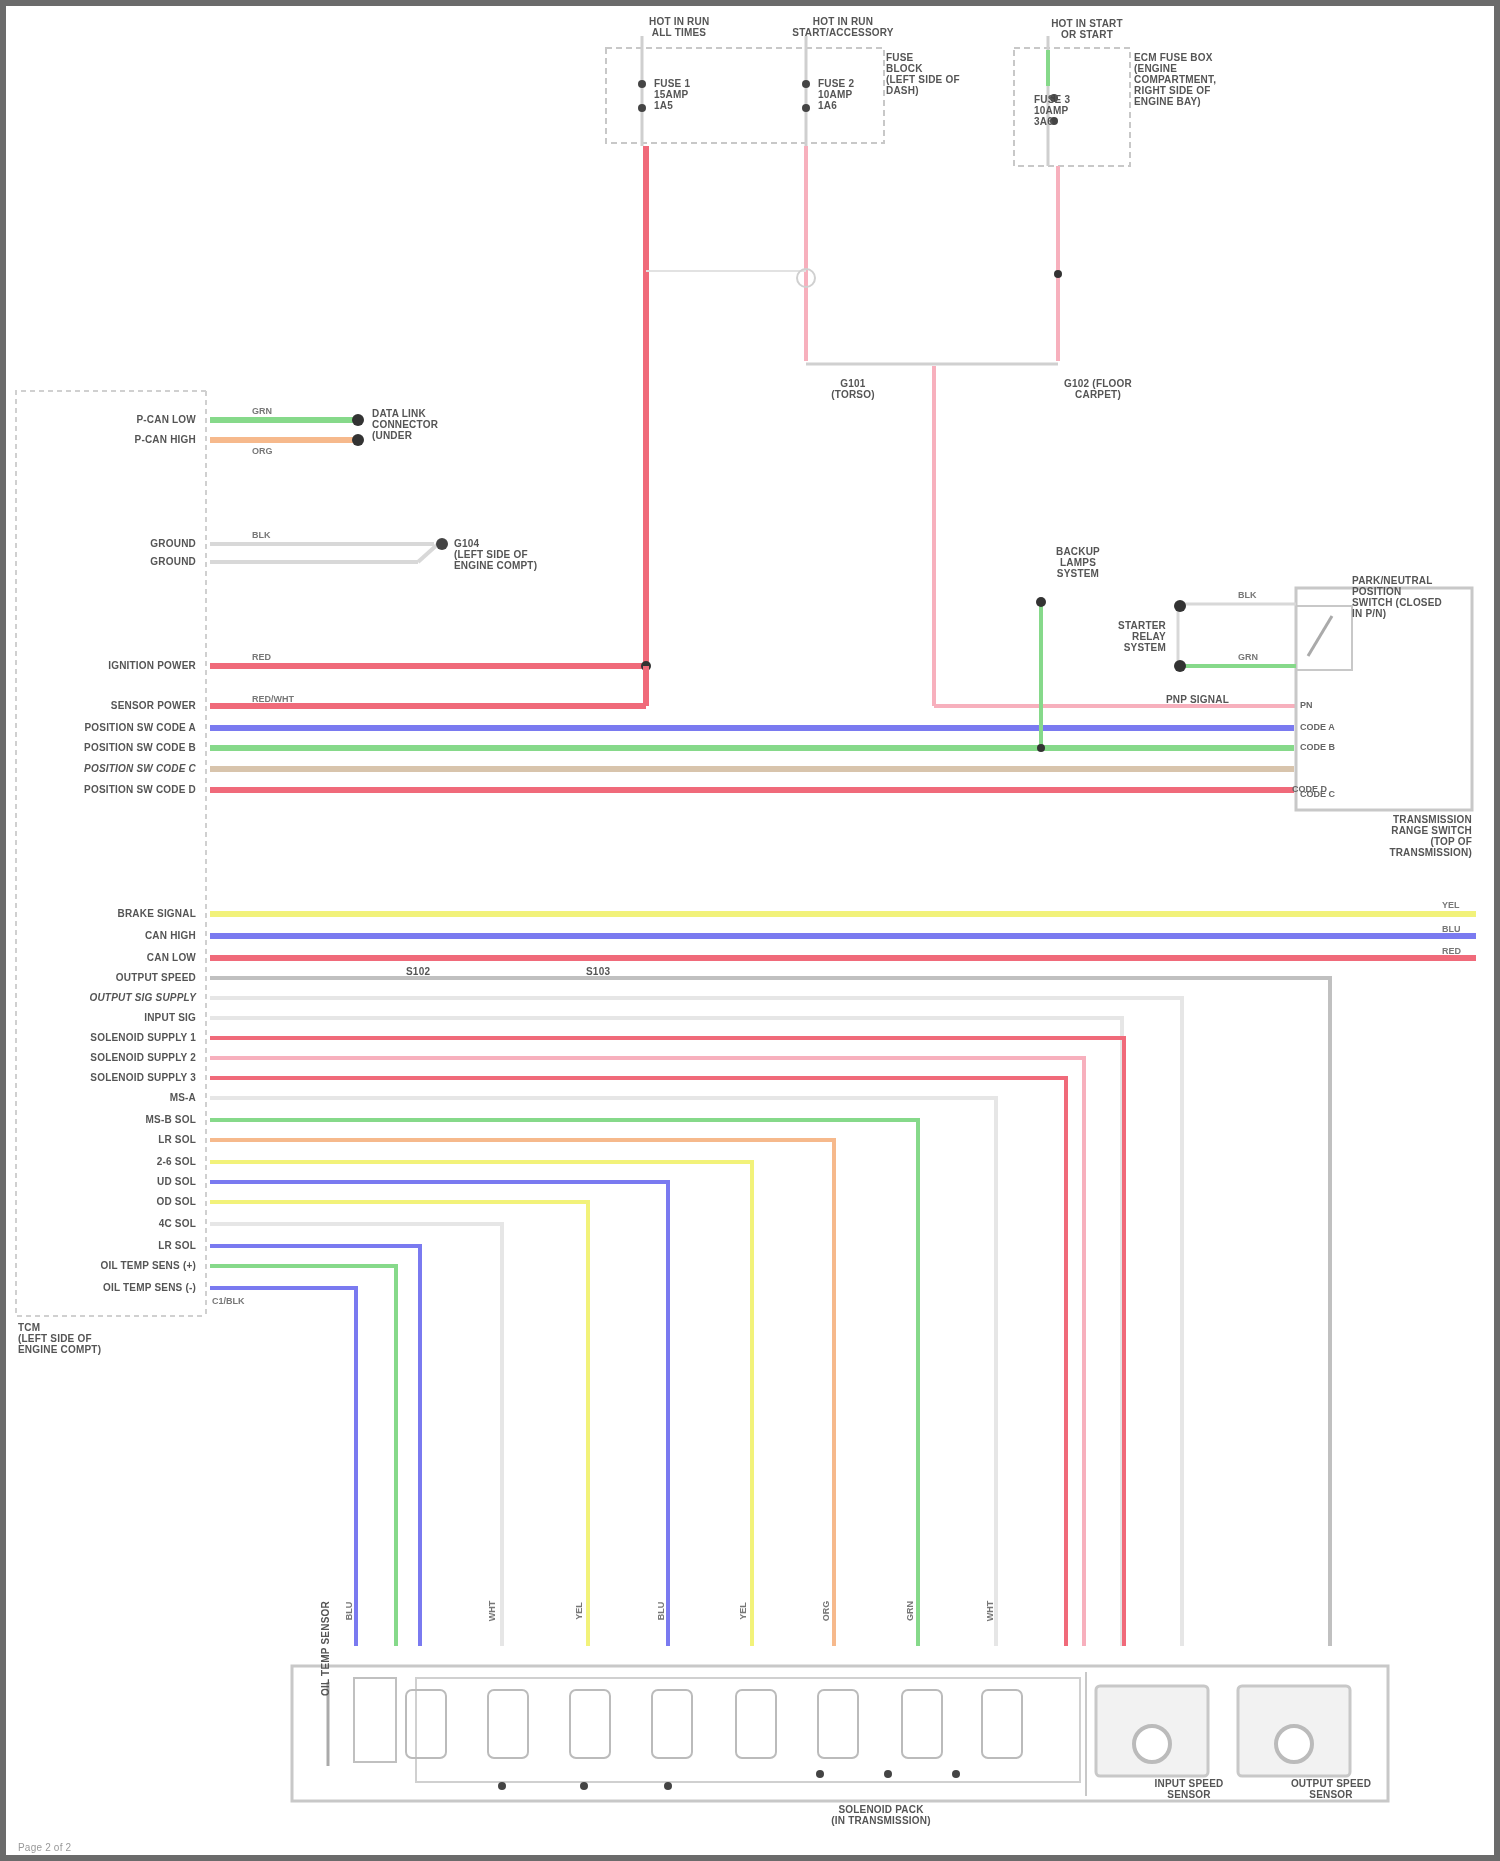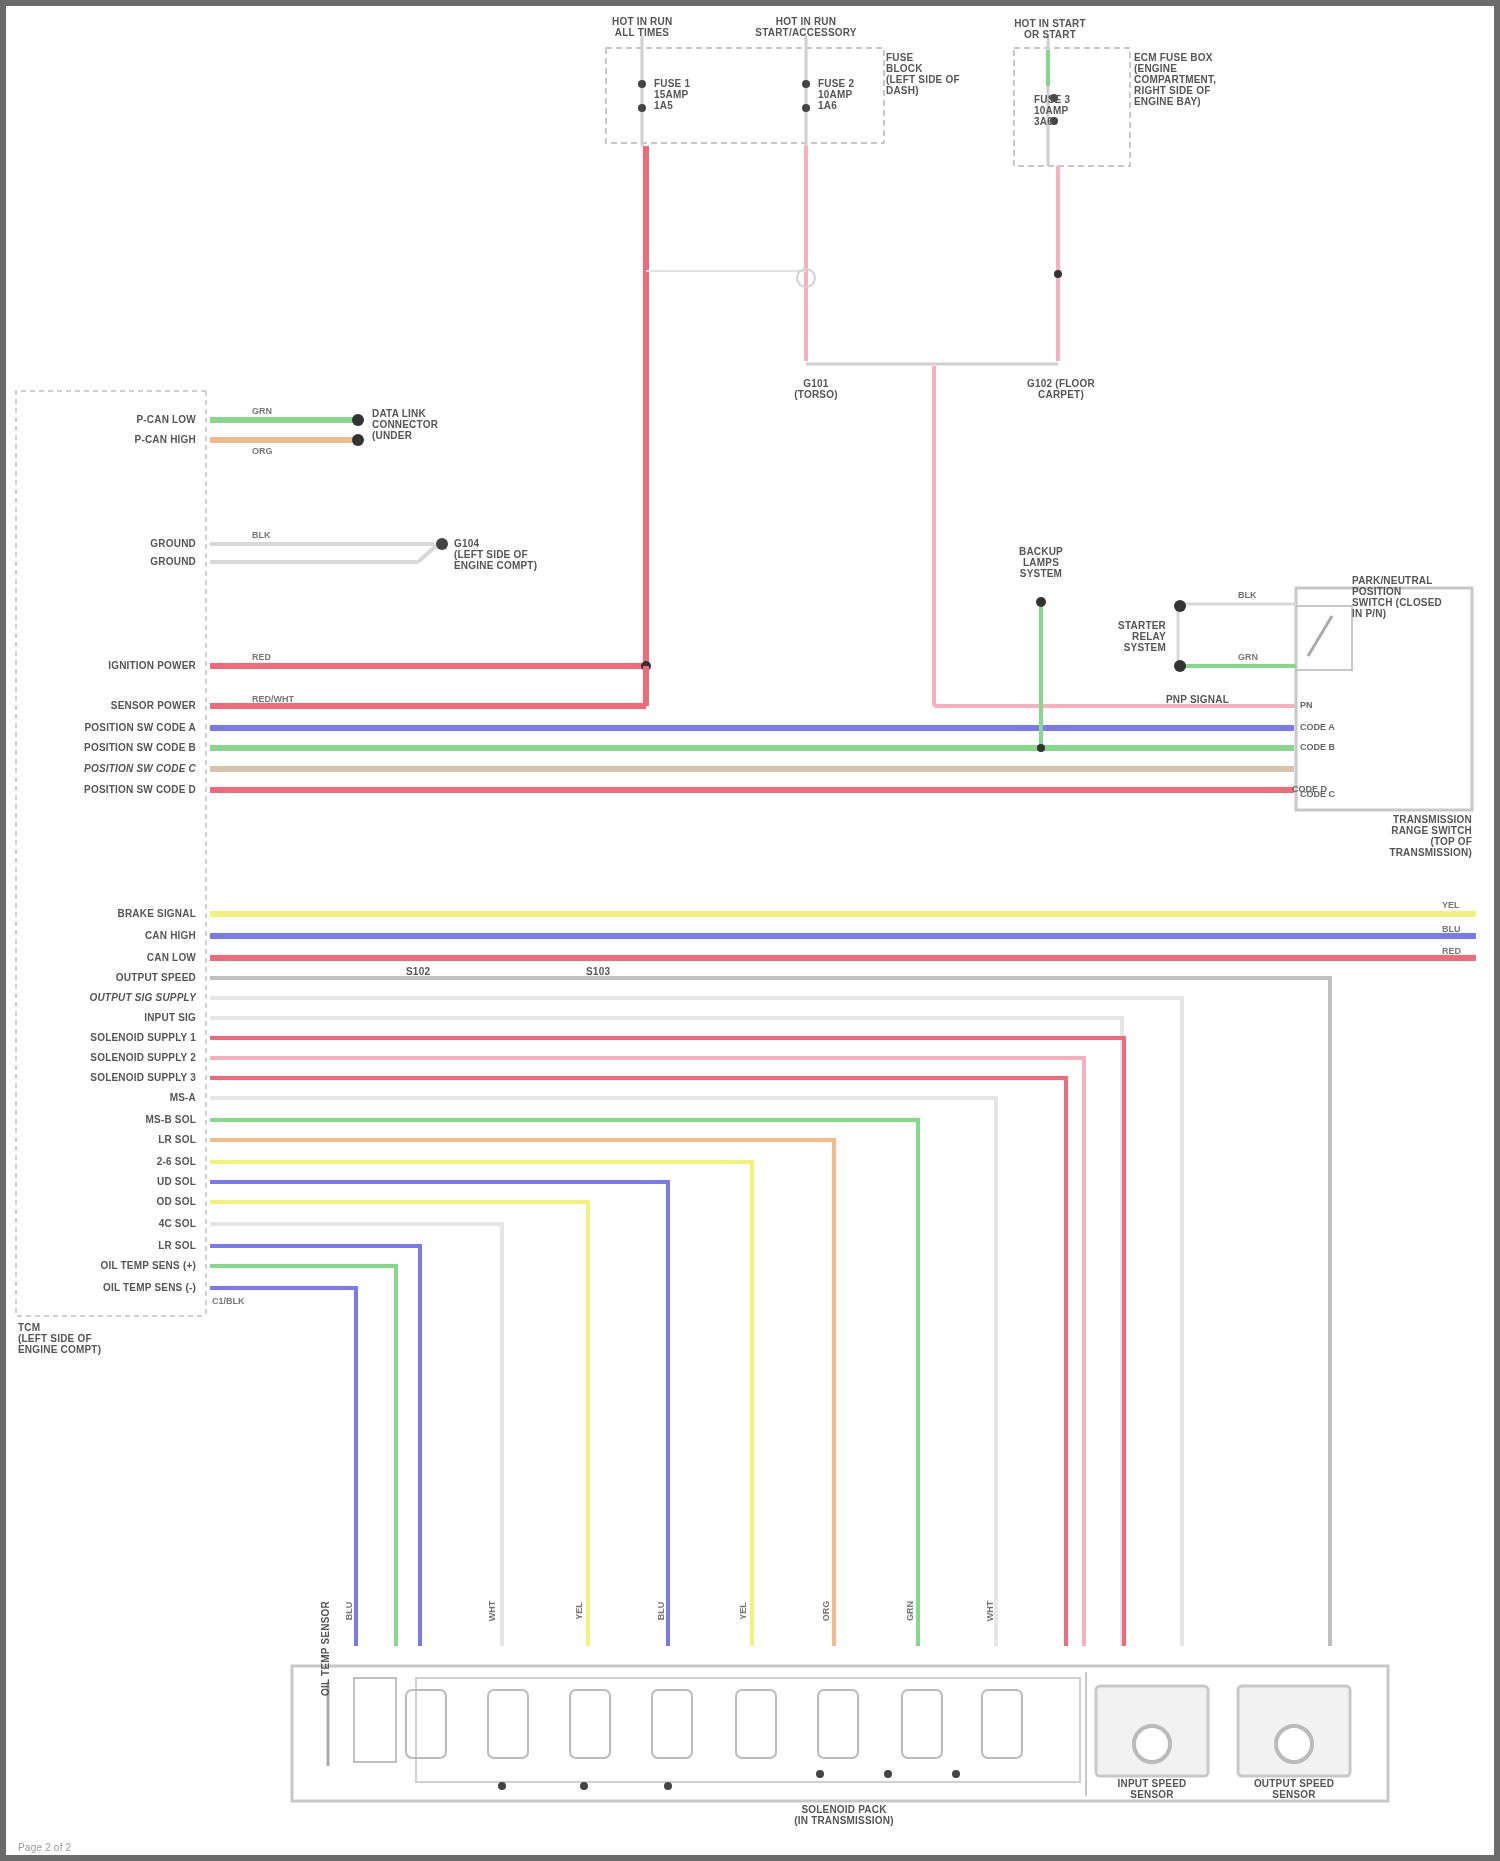--- a/index.html
+++ b/index.html
@@ -1,21 +1,21 @@
 <!DOCTYPE html>
 <html><head>
 <meta charset="utf-8">
 <style>
   html,body{margin:0;padding:0;background:#6b6b6b;}
   body{width:1500px;height:1861px;position:relative;overflow:hidden;font-family:"Liberation Sans",sans-serif;}
   #sheet{position:absolute;left:6px;top:6px;width:1488px;height:1849px;background:#fff;}
   svg{position:absolute;left:0;top:0;}
   .lbl{position:absolute;font-size:10px;line-height:11px;color:#555;font-weight:bold;white-space:nowrap;letter-spacing:0.2px;}
   .lbl.r{text-align:right;}
-  .lbl.c{text-align:center;}
+  .lbl.c{text-align:center;margin-left:37px;}
   .pin{position:absolute;font-size:9px;color:#666;font-weight:bold;}
   .code{position:absolute;font-size:9px;color:#777;font-weight:bold;}
 </style>
 </head>
 <body>
 
 <div id="sheet">
 <svg width="1488" height="1849" viewBox="0 0 1488 1849">
 
   <rect x="600" y="42" width="278" height="95" fill="none" stroke="#c8c8c8" stroke-width="2" stroke-dasharray="6,4"></rect>

